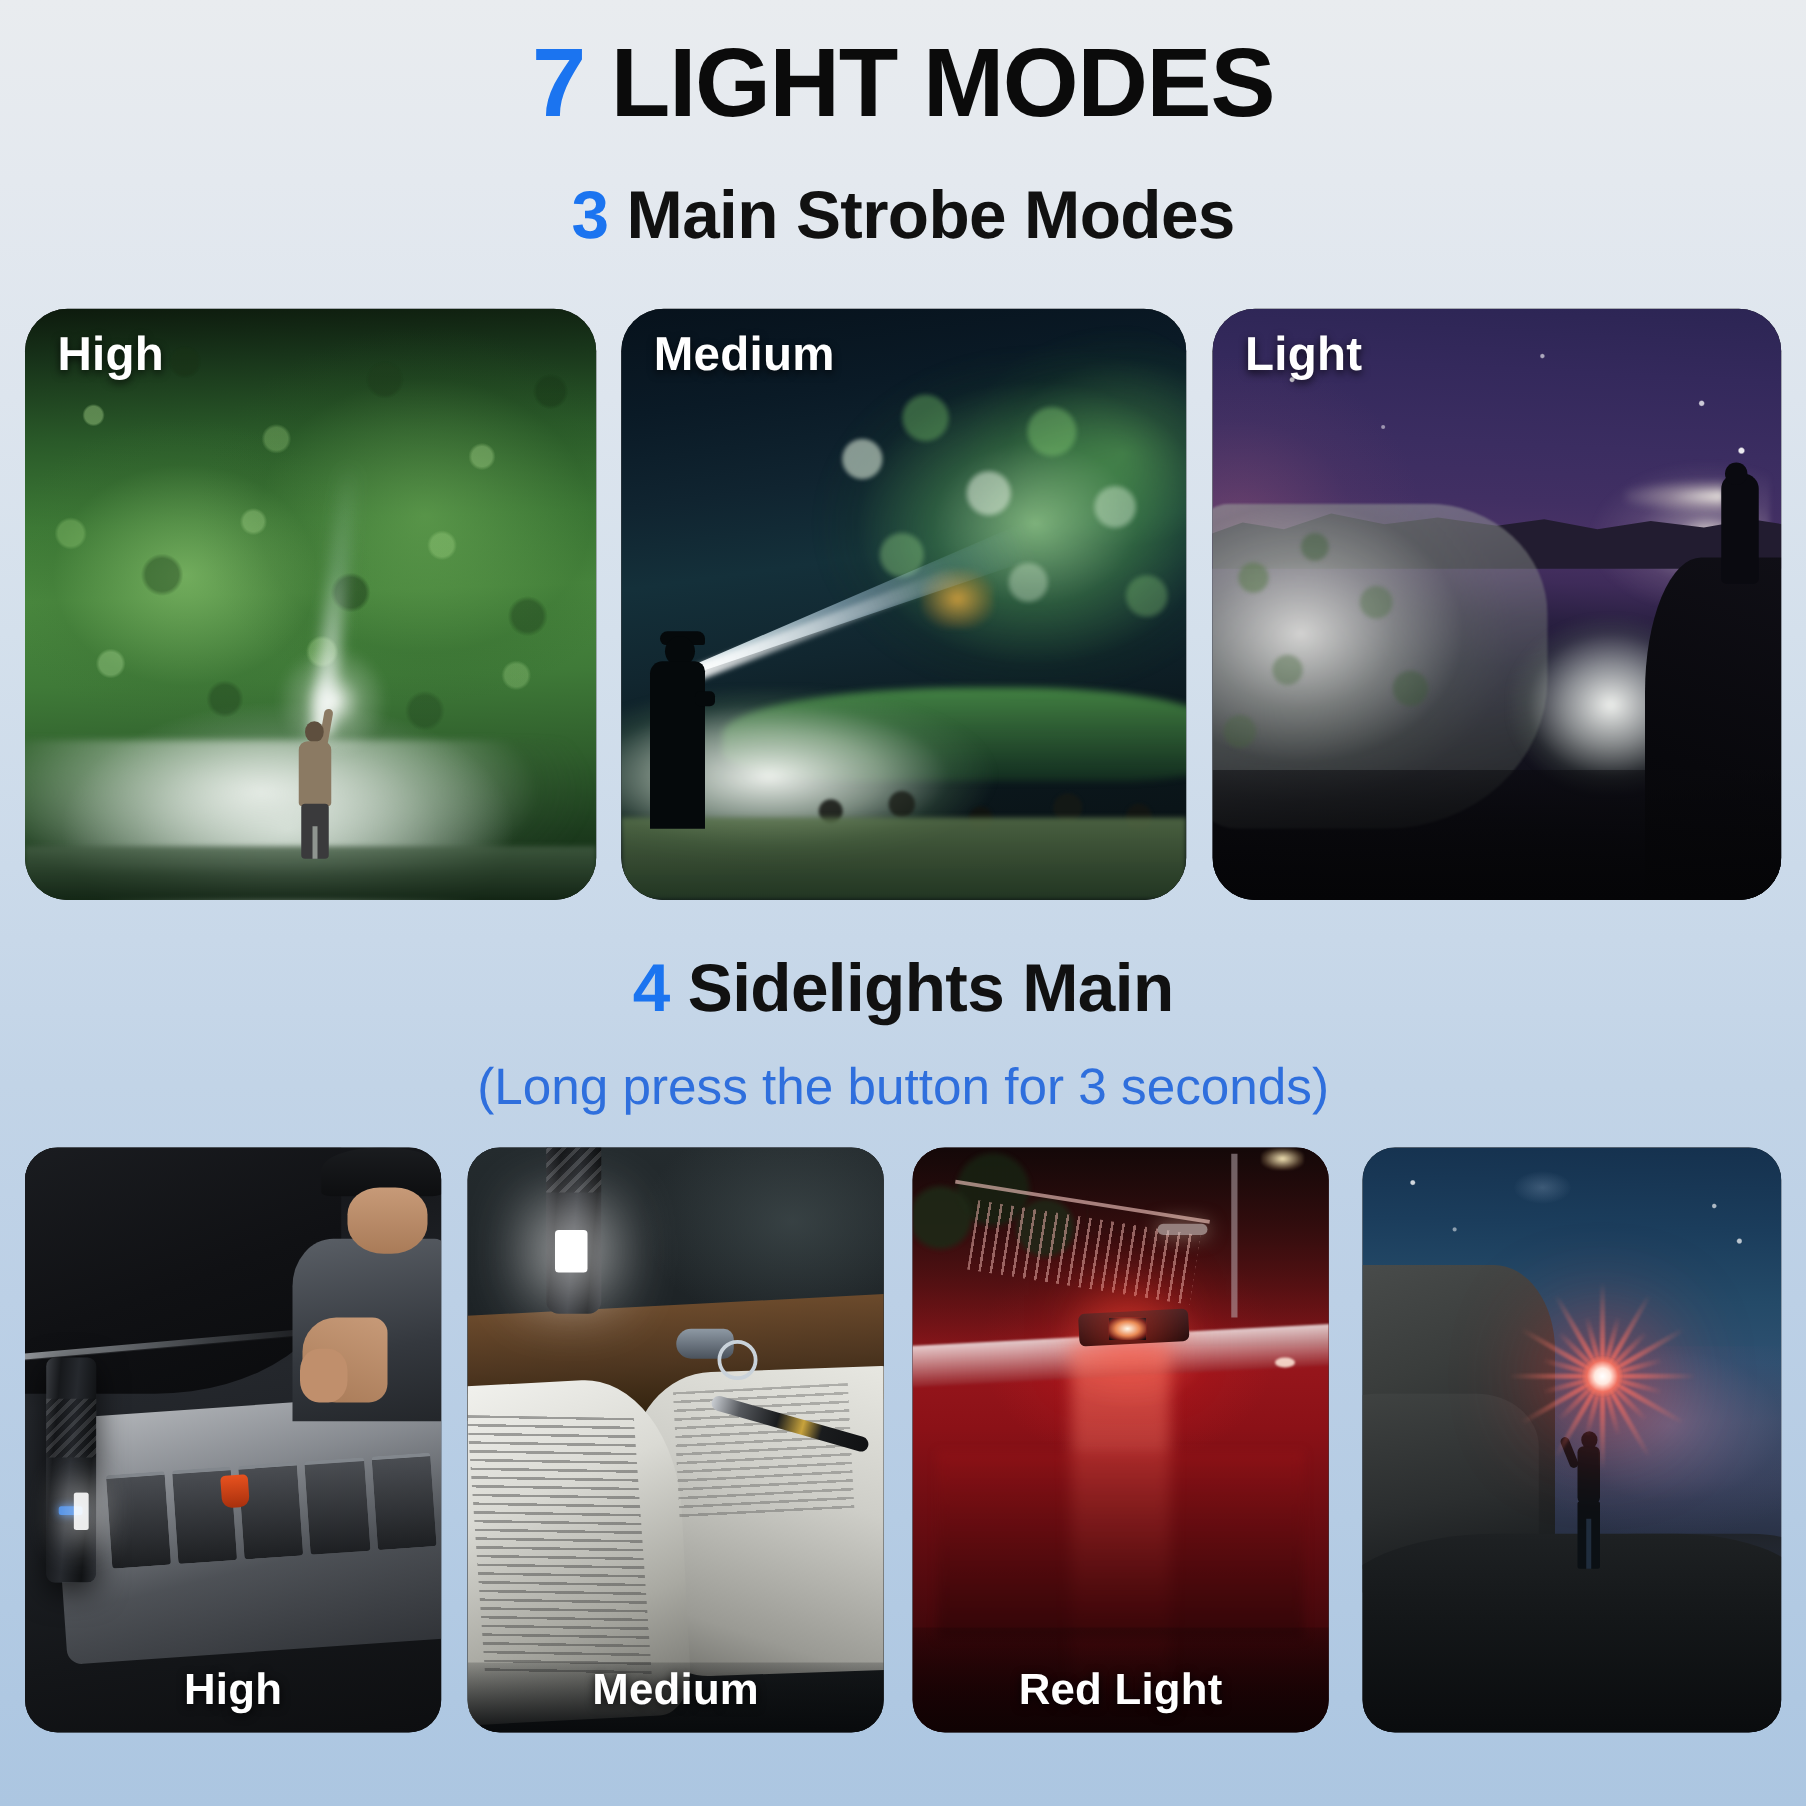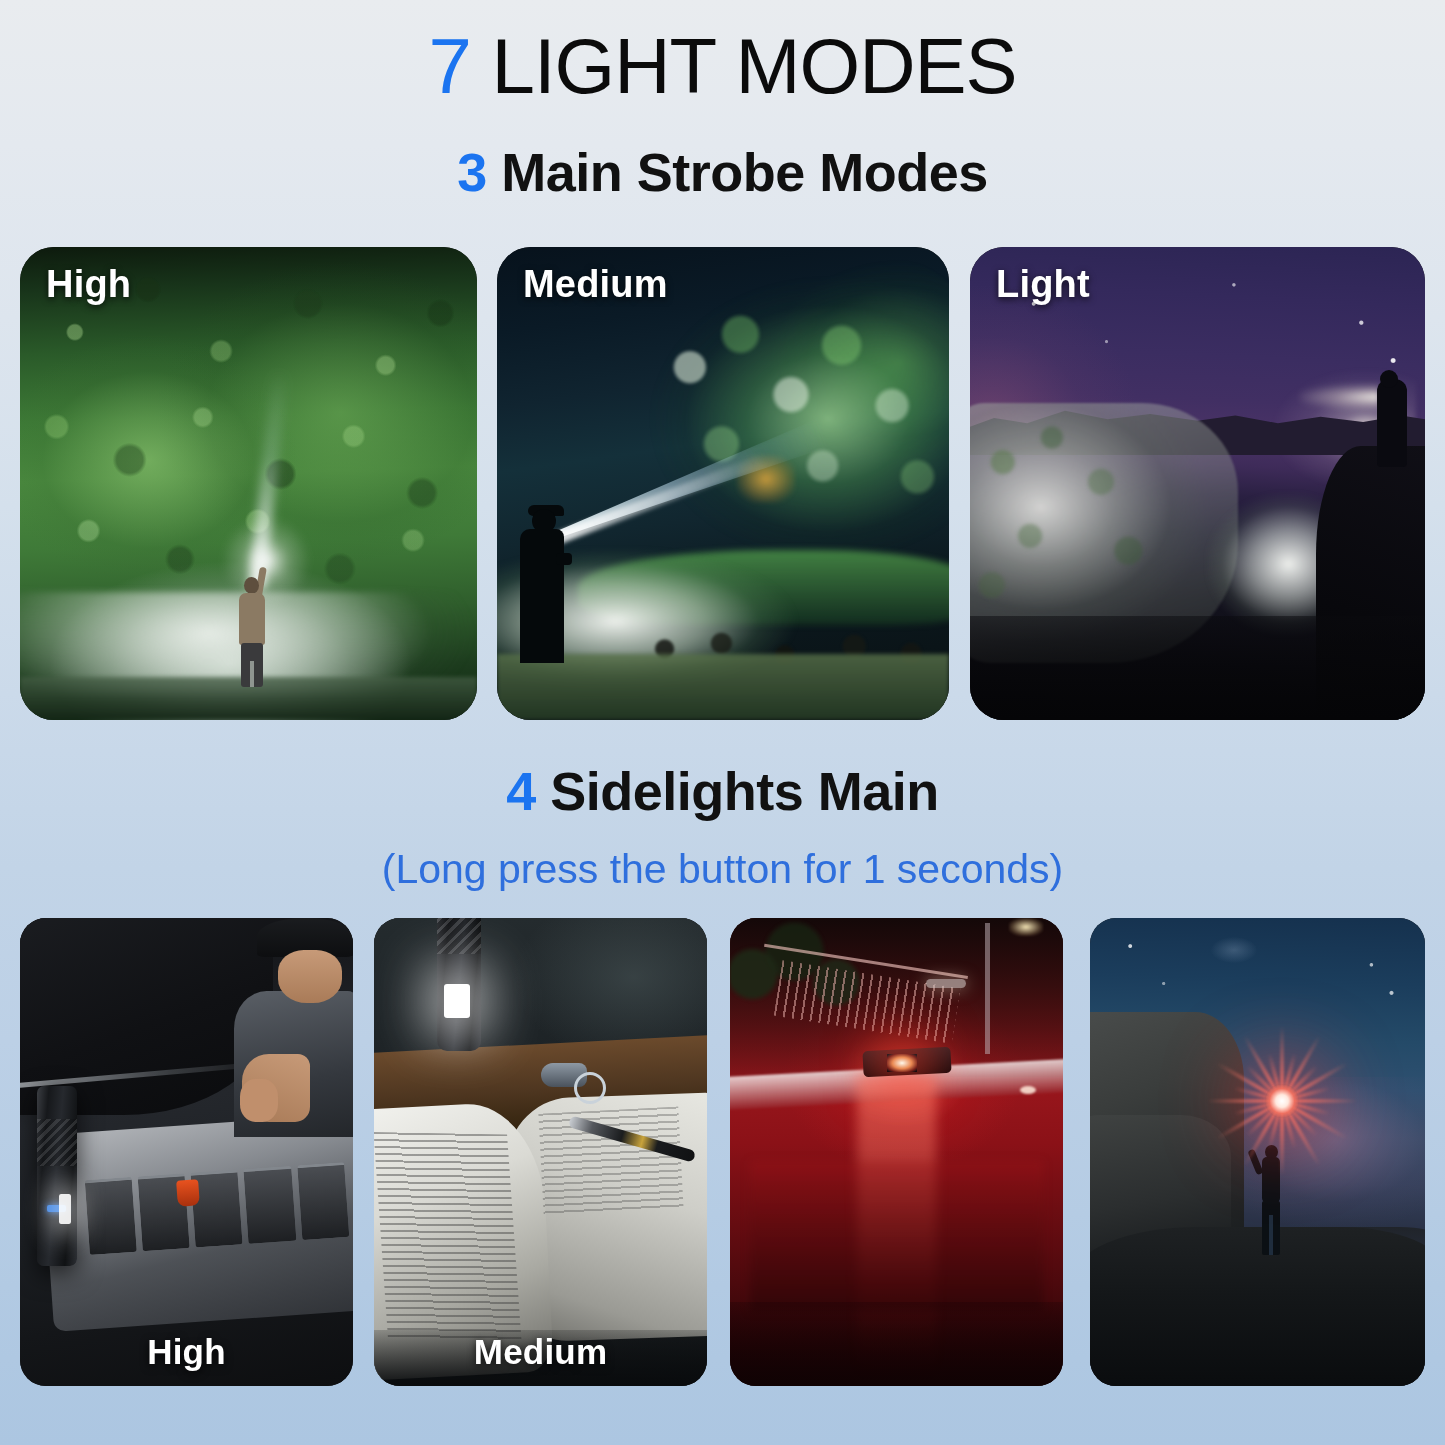--- a/index.html
+++ b/index.html
@@ -27,21 +27,21 @@
 
   
   .hdr {
     text-align: center;
     width: 100%;
   }
   #title-main {
     position: absolute;
     top: 26px; left: 0;
     font-size: 78px;
-    font-weight: 400;
+    font-weight: 700;
     letter-spacing: -1px;
     color: #0b0b0b;
     line-height: 1.05;
     white-space: nowrap;
   }
   #title-main .num { color: #1b74f0; }
 
   #sub-main {
     position: absolute;
     top: 143px; left: 0;
@@ -701,21 +701,21 @@
 </div>
 
 <div class="hdr" id="sub-main">
   <span class="num">3</span><span> Main Strobe Modes</span>
 </div>
 
 <div class="hdr" id="sub-side">
   <span class="num">4</span><span> Sidelights Main</span>
 </div>
 
-<div class="hdr" id="side-note">(Long press the button for 1 seconds)</div>
+<div class="hdr" id="side-note">(Long press the button for 3 seconds)</div>
 
 <div class="card" id="card-high">
   <div class="photo" id="ph-high">
     <div class="leaf-tex"></div>
     <div class="bank"></div>
     <div class="water"></div>
     <div class="glow"></div>
     <div class="beam"></div>
     <div class="person">
       <div class="arm"></div>
@@ -822,20 +822,21 @@
     <div class="lampHead"></div>
     <div class="streetlight"></div>
     <div class="roofline"></div>
     <div class="glowbeam"></div>
     <div class="torch"></div>
     <div class="redlamp"></div>
     <div class="reflect"></div>
     <div class="spec"></div>
     <div class="bottomDark"></div>
   </div>
+  <div class="cap-bc">Red Light</div>
 </div>
 
 <div class="card bottom" id="card-b-flash">
   <div class="photo" id="ph-bflash">
     <div class="stars"></div>
     <div class="skyglow"></div>
     <div class="lensdot"></div>
     <div class="rockL"></div>
     <div class="rockL2"></div>
     <div class="ledge"></div>

